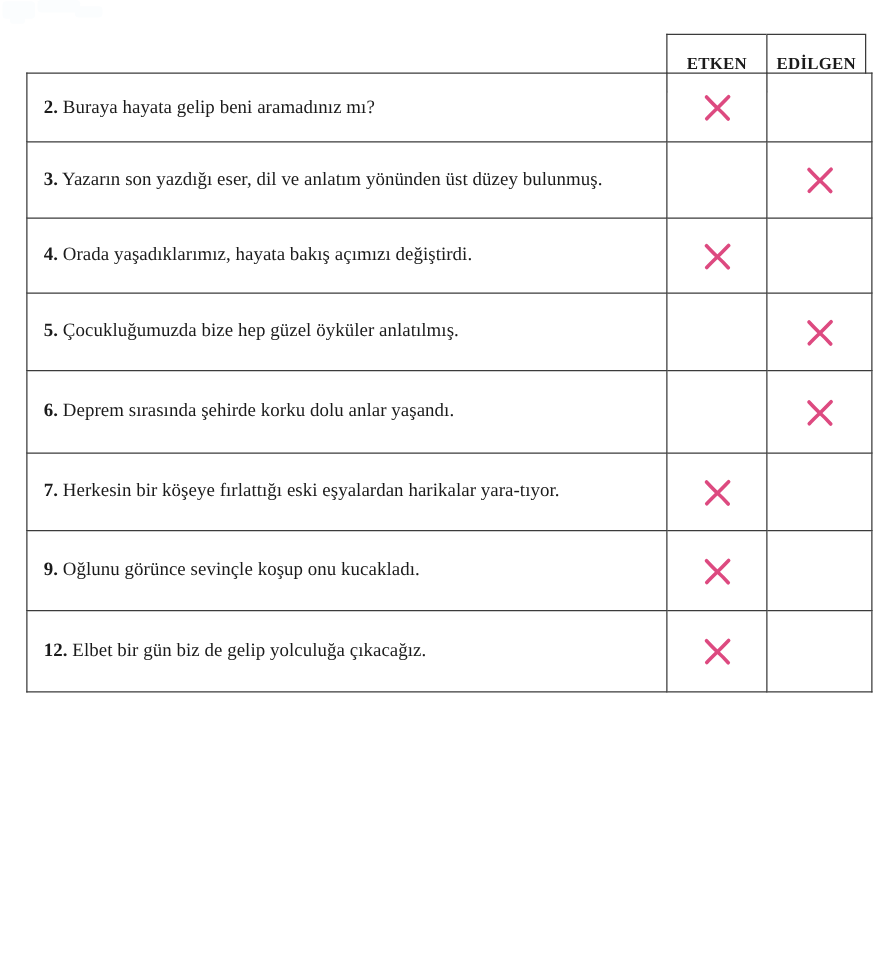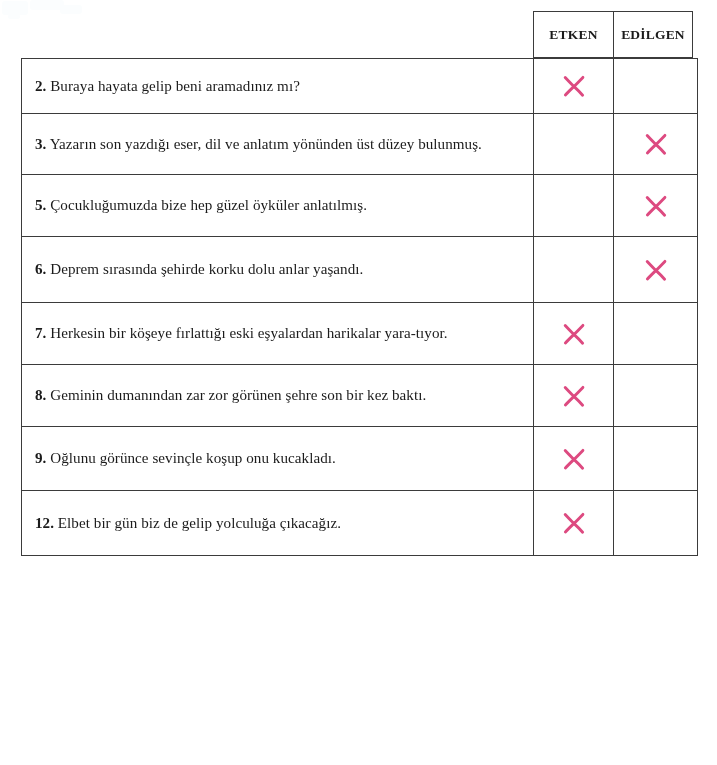--- a/index.html
+++ b/index.html
@@ -39,20 +39,21 @@
     border: 1.6px solid #3b3b3b;
     border-right-width: 0;
     display: flex;
     align-items: center;
     justify-content: center;
     font-weight: bold;
     font-size: 13.5px;
     letter-spacing: 0.2px;
     background: #ffffff;
     height: 100%;
+    margin-top: 16px;
   }
   .header-cell:last-child {
     border-right-width: 1.6px;
   }
   .hc-etken  { width: 80px; }
   .hc-edilgen { width: 80px; text-align: right; }
 
   
   .grid {
     position: absolute;
@@ -144,20 +145,30 @@
         <tr style="height: 61px;">
           <td>
             <div class="qcell"><span class="qnum">3.</span><span class="qtext"> Yazarın son yazdığı eser, dil ve anlatım yönünden üst düzey bulunmuş.</span></div>
           </td>
           <td class="acell"></td>
           <td class="acell"><span class="xmark"><svg viewBox="0 0 30 30" width="30" height="30" aria-hidden="true">
                 <path d="M6.2 6.6 C9 9.6 12.4 13.2 15.1 15.6 C18 18.2 21 21.3 23.6 24.2" stroke="#dd4a80" stroke-width="2.9" stroke-linecap="round" fill="none"></path>
                 <path d="M23.9 6.4 C21.2 9.2 17.8 12.7 15.0 15.4 C12.1 18.2 9.0 21.2 6.4 24.0" stroke="#dd4a80" stroke-width="2.9" stroke-linecap="round" fill="none"></path>
               </svg></span></td>
         </tr>
+        <tr style="height: 60px;">
+          <td>
+            <div class="qcell"><span class="qnum">4.</span><span class="qtext"> Orada yaşadıklarımız, hayata bakış açımızı değiştirdi.</span></div>
+          </td>
+          <td class="acell"><span class="xmark"><svg viewBox="0 0 30 30" width="30" height="30" aria-hidden="true">
+                <path d="M6.2 6.6 C9 9.6 12.4 13.2 15.1 15.6 C18 18.2 21 21.3 23.6 24.2" stroke="#dd4a80" stroke-width="2.9" stroke-linecap="round" fill="none"></path>
+                <path d="M23.9 6.4 C21.2 9.2 17.8 12.7 15.0 15.4 C12.1 18.2 9.0 21.2 6.4 24.0" stroke="#dd4a80" stroke-width="2.9" stroke-linecap="round" fill="none"></path>
+              </svg></span></td>
+          <td class="acell"></td>
+        </tr>
         <tr style="height: 62px;">
           <td>
             <div class="qcell"><span class="qnum">5.</span><span class="qtext"> Çocukluğumuzda bize hep güzel öyküler anlatılmış.</span></div>
           </td>
           <td class="acell"></td>
           <td class="acell"><span class="xmark"><svg viewBox="0 0 30 30" width="30" height="30" aria-hidden="true">
                 <path d="M6.2 6.6 C9 9.6 12.4 13.2 15.1 15.6 C18 18.2 21 21.3 23.6 24.2" stroke="#dd4a80" stroke-width="2.9" stroke-linecap="round" fill="none"></path>
                 <path d="M23.9 6.4 C21.2 9.2 17.8 12.7 15.0 15.4 C12.1 18.2 9.0 21.2 6.4 24.0" stroke="#dd4a80" stroke-width="2.9" stroke-linecap="round" fill="none"></path>
               </svg></span></td>
         </tr>
@@ -167,30 +178,20 @@
           </td>
           <td class="acell"></td>
           <td class="acell"><span class="xmark"><svg viewBox="0 0 30 30" width="30" height="30" aria-hidden="true">
                 <path d="M6.2 6.6 C9 9.6 12.4 13.2 15.1 15.6 C18 18.2 21 21.3 23.6 24.2" stroke="#dd4a80" stroke-width="2.9" stroke-linecap="round" fill="none"></path>
                 <path d="M23.9 6.4 C21.2 9.2 17.8 12.7 15.0 15.4 C12.1 18.2 9.0 21.2 6.4 24.0" stroke="#dd4a80" stroke-width="2.9" stroke-linecap="round" fill="none"></path>
               </svg></span></td>
         </tr>
         <tr style="height: 62px;">
           <td>
             <div class="qcell"><span class="qnum">7.</span><span class="qtext"> Herkesin bir köşeye fırlattığı eski eşyalardan harikalar yara-tıyor.</span></div>
-          </td>
-          <td class="acell"><span class="xmark"><svg viewBox="0 0 30 30" width="30" height="30" aria-hidden="true">
-                <path d="M6.2 6.6 C9 9.6 12.4 13.2 15.1 15.6 C18 18.2 21 21.3 23.6 24.2" stroke="#dd4a80" stroke-width="2.9" stroke-linecap="round" fill="none"></path>
-                <path d="M23.9 6.4 C21.2 9.2 17.8 12.7 15.0 15.4 C12.1 18.2 9.0 21.2 6.4 24.0" stroke="#dd4a80" stroke-width="2.9" stroke-linecap="round" fill="none"></path>
-              </svg></span></td>
-          <td class="acell"></td>
-        </tr>
-        <tr style="height: 62px;">
-          <td>
-            <div class="qcell"><span class="qnum">8.</span><span class="qtext"> Geminin dumanından zar zor görünen şehre son bir kez baktı.</span></div>
           </td>
           <td class="acell"><span class="xmark"><svg viewBox="0 0 30 30" width="30" height="30" aria-hidden="true">
                 <path d="M6.2 6.6 C9 9.6 12.4 13.2 15.1 15.6 C18 18.2 21 21.3 23.6 24.2" stroke="#dd4a80" stroke-width="2.9" stroke-linecap="round" fill="none"></path>
                 <path d="M23.9 6.4 C21.2 9.2 17.8 12.7 15.0 15.4 C12.1 18.2 9.0 21.2 6.4 24.0" stroke="#dd4a80" stroke-width="2.9" stroke-linecap="round" fill="none"></path>
               </svg></span></td>
           <td class="acell"></td>
         </tr>
         <tr style="height: 64px;">
           <td>
             <div class="qcell"><span class="qnum">9.</span><span class="qtext"> Oğlunu görünce sevinçle koşup onu kucakladı.</span></div>

